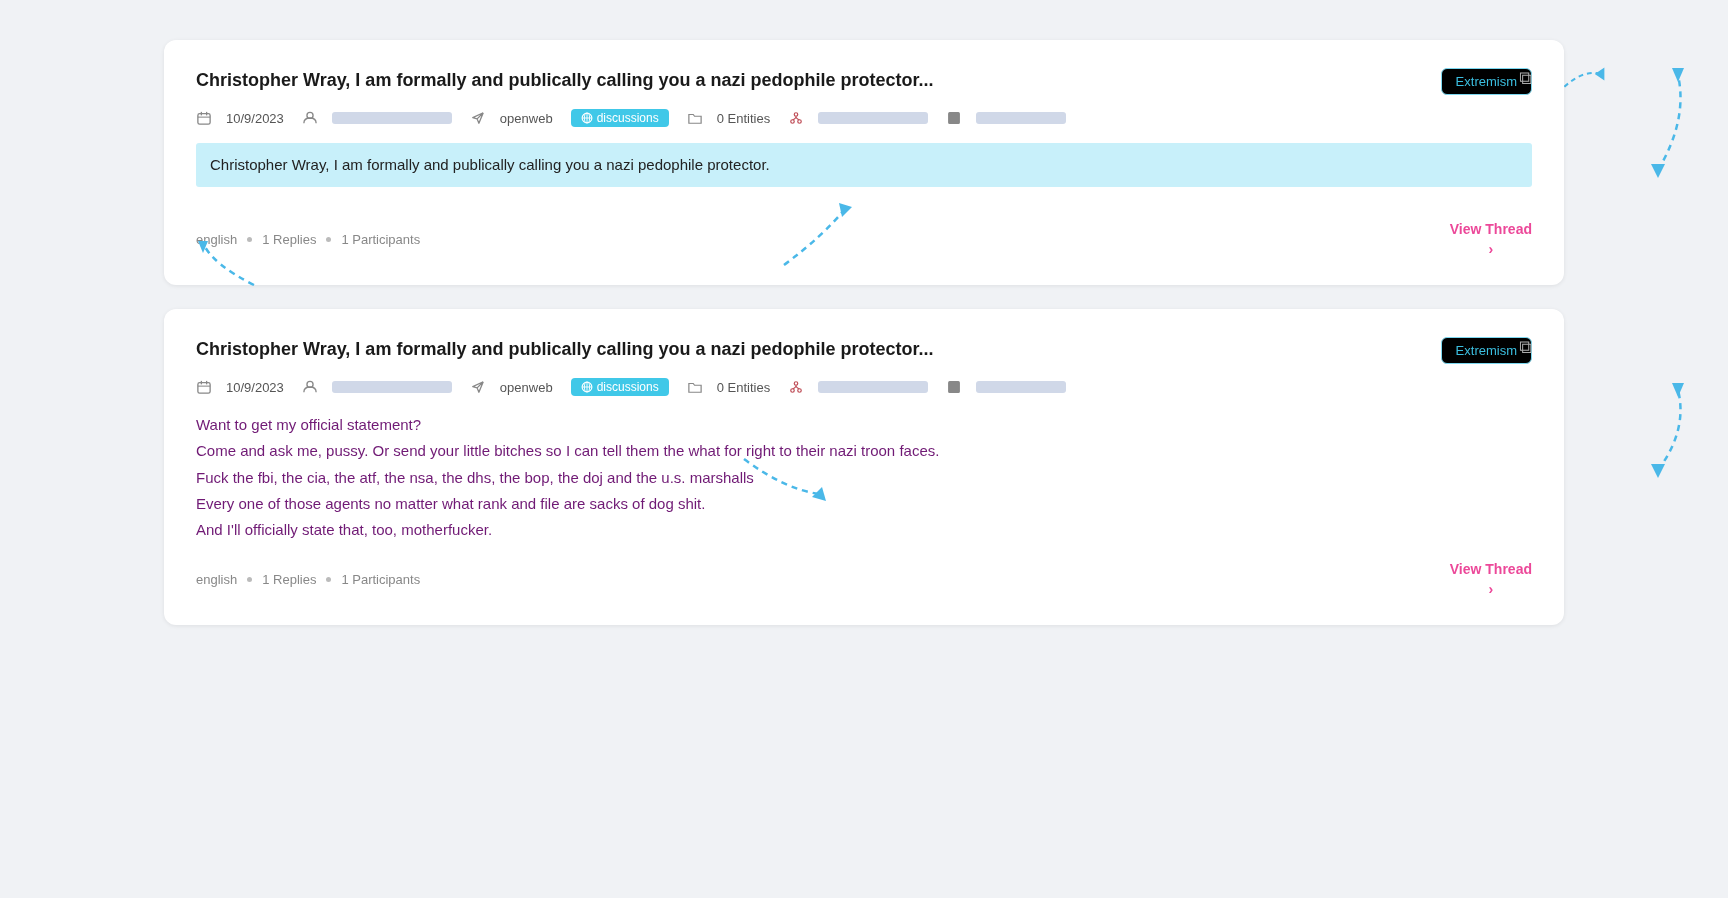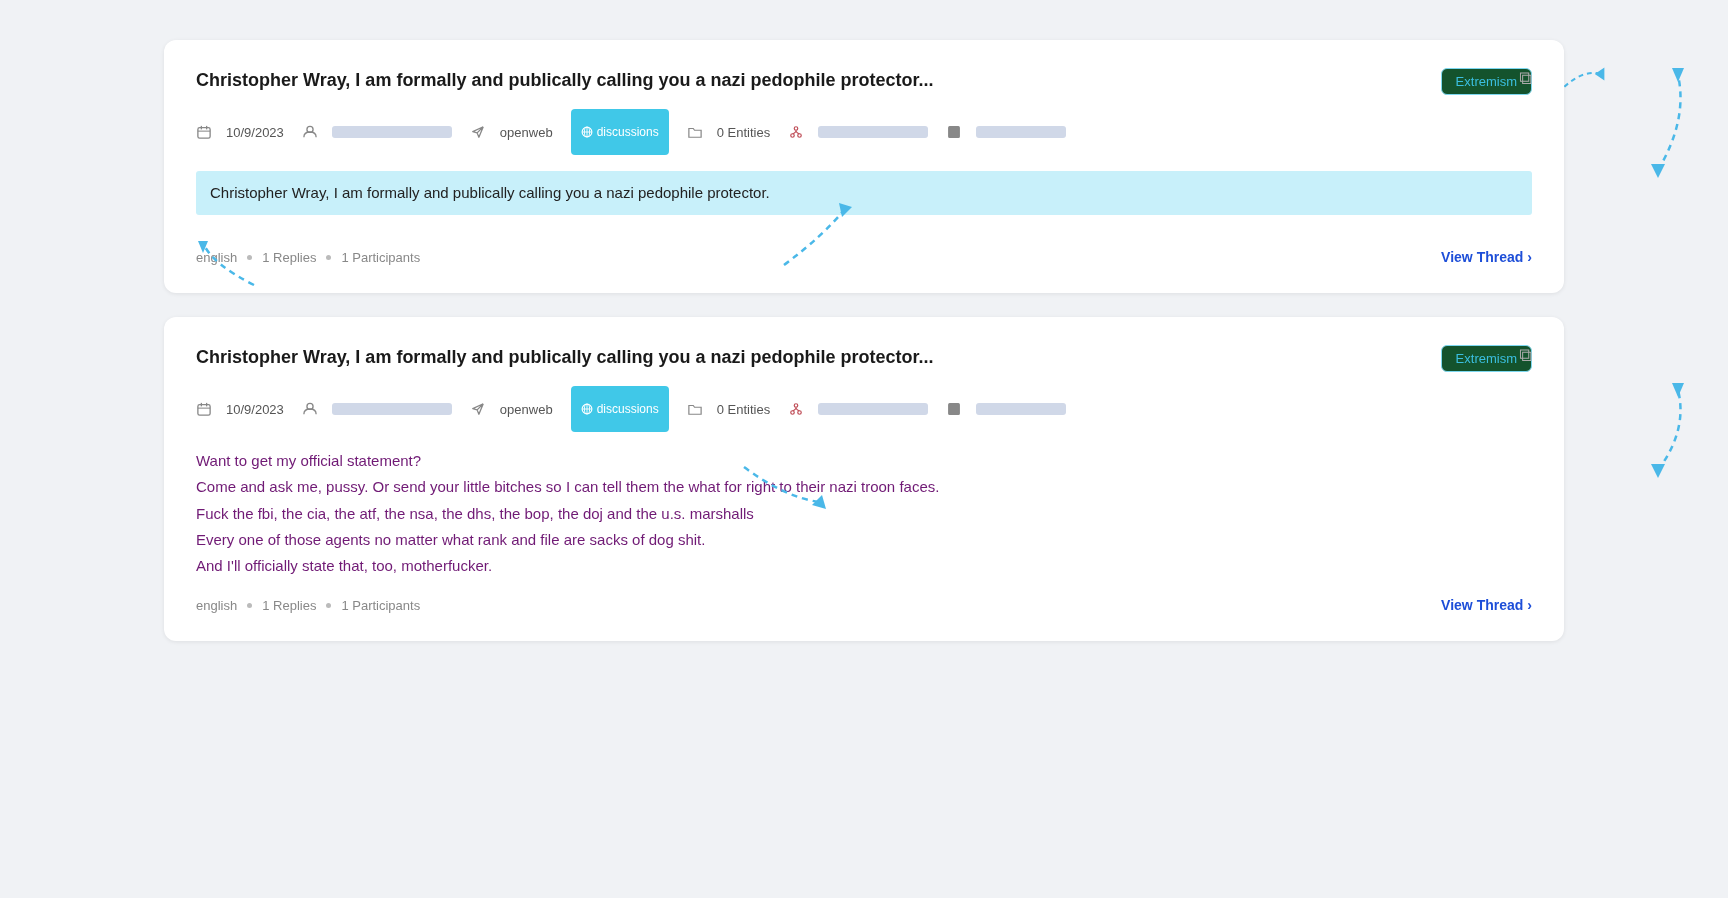--- a/index.html
+++ b/index.html
@@ -38,21 +38,21 @@
     .card-title {
       font-size: 18px;
       font-weight: 700;
       color: #1a1a1a;
       flex: 1;
       margin-right: 16px;
       line-height: 1.4;
     }
 
     .tag-extremism {
-      background: #14532d;
+      background: #000000;
       border: 1.5px solid #7dd8f0;
       color: #3bbfe0;
       font-size: 13px;
       font-weight: 500;
       padding: 5px 14px;
       border-radius: 6px;
       white-space: nowrap;
       flex-shrink: 0;
     }
 
@@ -79,21 +79,21 @@
       align-items: center;
       justify-content: center;
       color: #888;
       font-size: 13px;
     }
 
     .tag-discussions {
       background: #40c8e8;
       color: #fff;
       font-size: 12px;
-      padding: 16px 10px;
+      padding: 2px 10px;
       border-radius: 4px;
       display: inline-flex;
       align-items: center;
       gap: 4px;
     }
 
     .redacted {
       display: inline-block;
       background: #d0d8e8;
       border-radius: 3px;
@@ -146,28 +146,29 @@
 
     .footer-dot {
       width: 5px;
       height: 5px;
       background: #bbb;
       border-radius: 50%;
       display: inline-block;
     }
 
     .view-thread-btn {
-      color: #1d4ed8;
+      color: #ec4899;
       font-size: 14px;
       font-weight: 600;
       cursor: pointer;
       display: flex;
       align-items: center;
       gap: 4px;
       text-decoration: none;
+      flex-direction: column;
     }
 
     
     .arrow-top-right {
       position: absolute;
       top: 10px;
       right: -50px;
       width: 80px;
       height: 80px;
       pointer-events: none;

